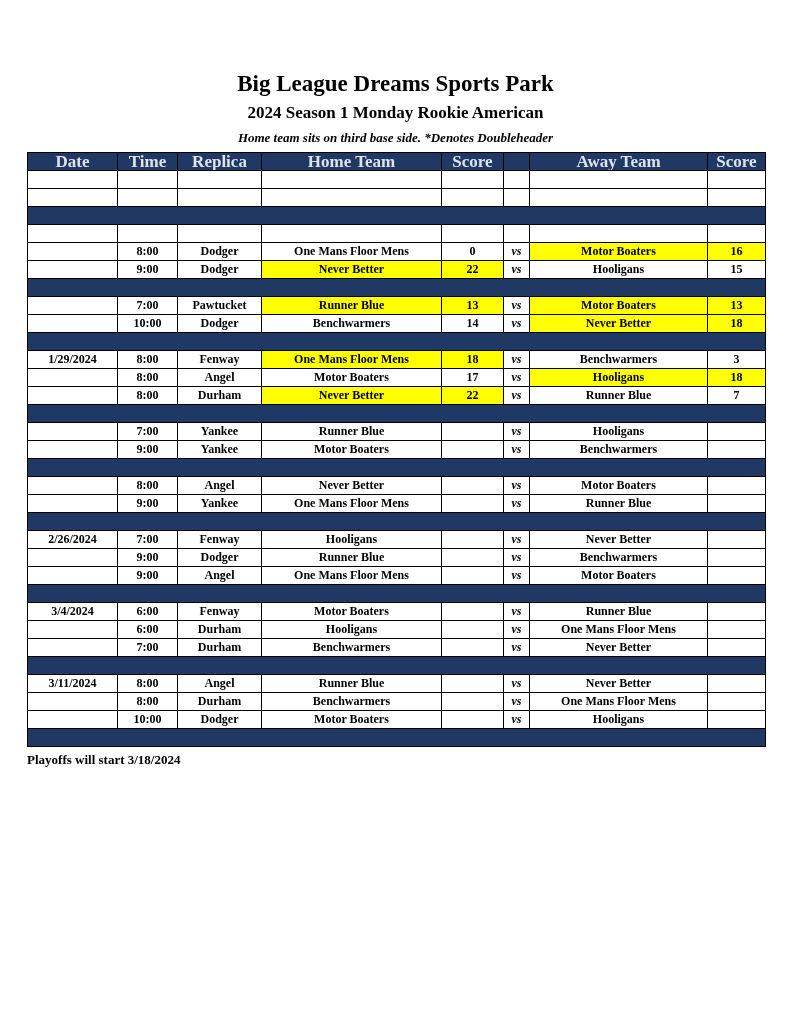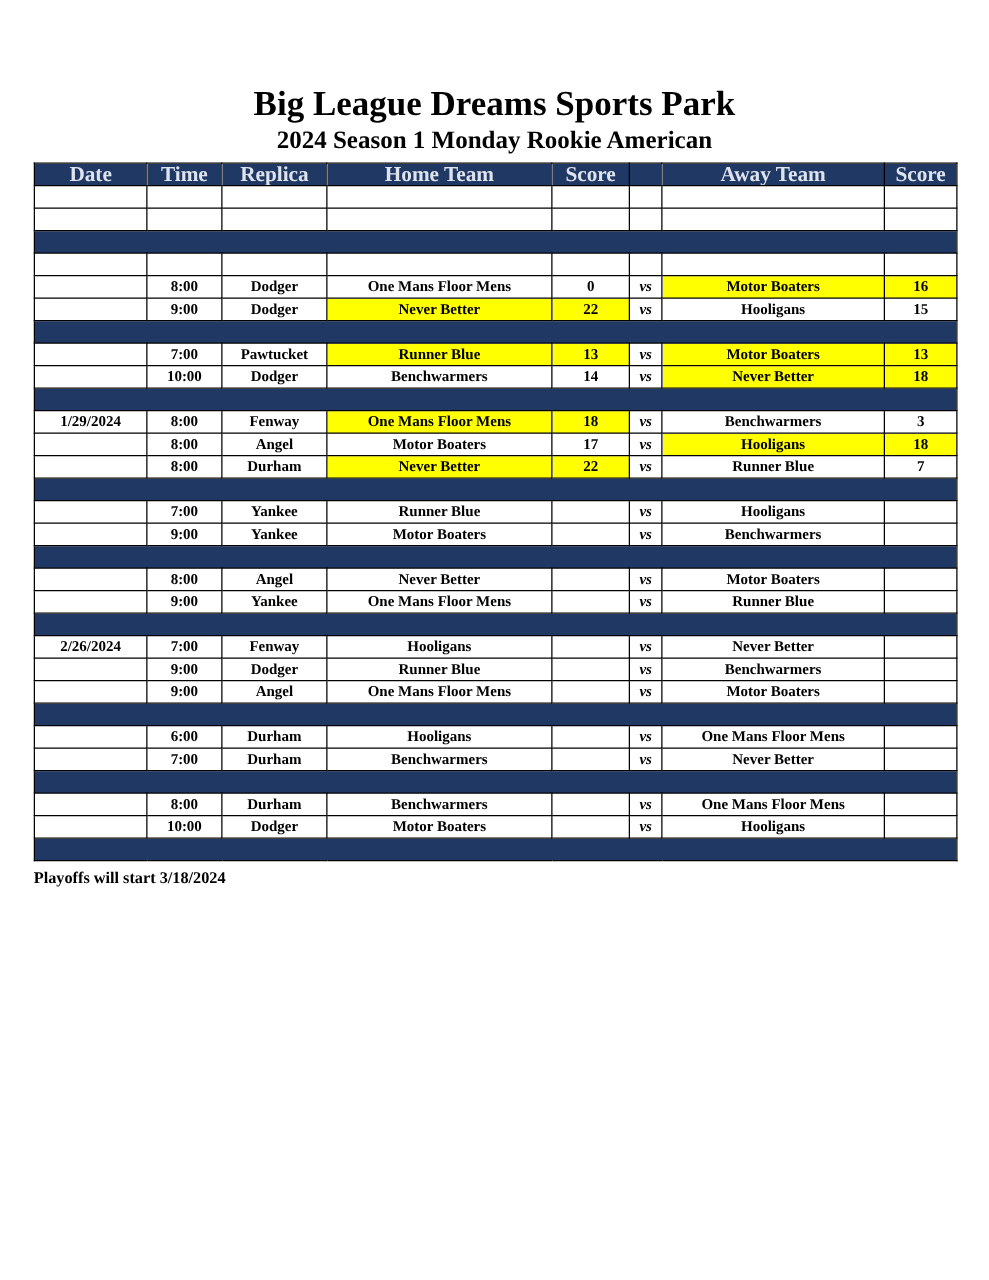--- a/index.html
+++ b/index.html
@@ -11,27 +11,27 @@
     overflow: hidden;
   }
   .page {
     position: relative;
     width: 791px; height: 1024px;
     background: #fff;
     padding-top: 70px;
   }
   .title {
     text-align: center;
-    font-size: 28px;
+    font-size: 23px;
     font-weight: bold;
     line-height: 27px;
   }
   .subtitle {
     text-align: center;
-    font-size: 20px;
+    font-size: 17px;
     font-weight: bold;
     line-height: 21px;
     margin-top: 5px;
   }
   .note {
     text-align: center;
     font-size: 13px;
     font-weight: bold;
     font-style: italic;
     line-height: 15px;
@@ -70,20 +70,21 @@
     font-size: 13px;
     font-weight: bold;
   }
 </style>
 </head>
 <body>
 
 <div class="page">
   <div class="title">Big League Dreams Sports Park</div>
   <div class="subtitle">2024 Season 1 Monday Rookie American</div>
+  <div class="note">Home team sits on third base side.  *Denotes Doubleheader</div>
 
   <table class="schedule">
     <colgroup>
       <col style="width:90px">
       <col style="width:60px">
       <col style="width:84px">
       <col style="width:180px">
       <col style="width:62px">
       <col style="width:26px">
       <col style="width:178px">
@@ -287,20 +288,30 @@
           <td>One Mans Floor Mens</td>
           <td></td>
           <td class="vs">vs</td>
           <td>Motor Boaters</td>
           <td></td>
         </tr>
         <tr class="sep">
           <td colspan="8"></td>
         </tr>
         <tr>
+          <td>3/4/2024</td>
+          <td>6:00</td>
+          <td>Fenway</td>
+          <td>Motor Boaters</td>
+          <td></td>
+          <td class="vs">vs</td>
+          <td>Runner Blue</td>
+          <td></td>
+        </tr>
+        <tr>
           <td></td>
           <td>6:00</td>
           <td>Durham</td>
           <td>Hooligans</td>
           <td></td>
           <td class="vs">vs</td>
           <td>One Mans Floor Mens</td>
           <td></td>
         </tr>
         <tr>
@@ -308,20 +319,30 @@
           <td>7:00</td>
           <td>Durham</td>
           <td>Benchwarmers</td>
           <td></td>
           <td class="vs">vs</td>
           <td>Never Better</td>
           <td></td>
         </tr>
         <tr class="sep">
           <td colspan="8"></td>
+        </tr>
+        <tr>
+          <td>3/11/2024</td>
+          <td>8:00</td>
+          <td>Angel</td>
+          <td>Runner Blue</td>
+          <td></td>
+          <td class="vs">vs</td>
+          <td>Never Better</td>
+          <td></td>
         </tr>
         <tr>
           <td></td>
           <td>8:00</td>
           <td>Durham</td>
           <td>Benchwarmers</td>
           <td></td>
           <td class="vs">vs</td>
           <td>One Mans Floor Mens</td>
           <td></td>

